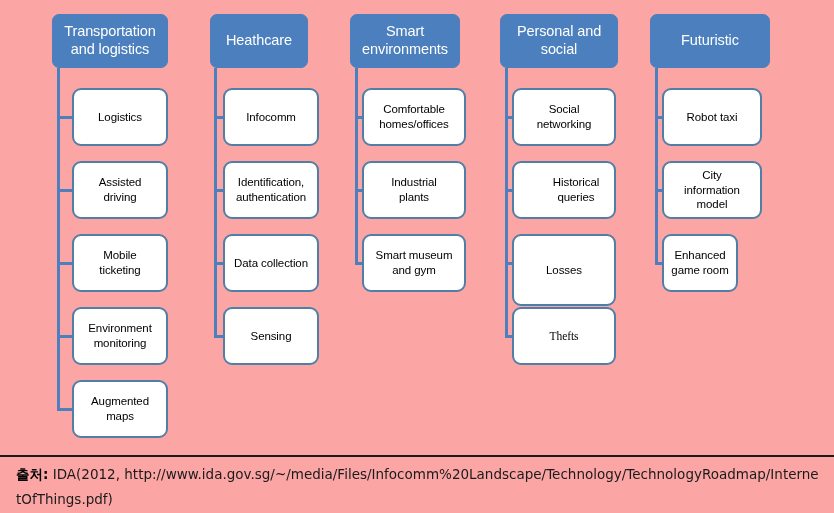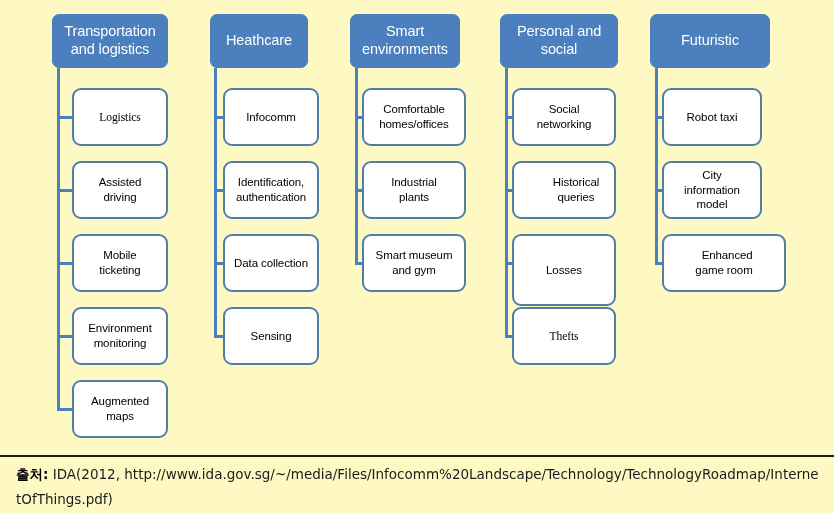--- a/index.html
+++ b/index.html
@@ -9,21 +9,21 @@
     background: #ffffff;
   }
   body {
     font-family: "Liberation Sans", "DejaVu Sans", sans-serif;
     -webkit-font-smoothing: antialiased;
   }
   #canvas {
     position: relative;
     width: 834px;
     height: 513px;
-    background: #fef9c3;
+    background: #fca5a5;
     overflow: hidden;
   }
 
   
   #diagram {
     position: absolute;
     left: 0;
     top: 0;
     width: 834px;
     height: 455px;
@@ -109,21 +109,21 @@
 <body>
 
 <div id="canvas">
 
   <div id="diagram">
       <div class="cat-header" style="left: 52px; top: 14px; width: 116px; height: 54px;">
         <div>Transportation<br>and logistics</div>
       </div>
       <div class="spine" style="left: 57px; top: 68px; height: 342.5px;"></div>
       <div class="stub" style="left: 57px; top: 115.5px; width: 15px;"></div>
-      <div class="node" style="left: 72px; top: 88px; width: 96px; height: 58px; font-family: Liberation Serif, serif;">
+      <div class="node" style="left: 72px; top: 88px; width: 96px; height: 58px;">
         <div>Logistics</div>
       </div>
       <div class="stub" style="left: 57px; top: 188.5px; width: 15px;"></div>
       <div class="node" style="left: 72px; top: 161px; width: 96px; height: 58px;">
         <div>Assisted<br>driving</div>
       </div>
       <div class="stub" style="left: 57px; top: 261.5px; width: 15px;"></div>
       <div class="node" style="left: 72px; top: 234px; width: 96px; height: 58px;">
         <div>Mobile<br>ticketing</div>
       </div>
@@ -197,21 +197,21 @@
       <div class="spine" style="left: 655px; top: 68px; height: 196.5px;"></div>
       <div class="stub" style="left: 655px; top: 115.5px; width: 7px;"></div>
       <div class="node" style="left: 662px; top: 88px; width: 100px; height: 58px;">
         <div>Robot taxi</div>
       </div>
       <div class="stub" style="left: 655px; top: 188.5px; width: 7px;"></div>
       <div class="node" style="left: 662px; top: 161px; width: 100px; height: 58px;">
         <div>City<br>information<br>model</div>
       </div>
       <div class="stub" style="left: 655px; top: 261.5px; width: 7px;"></div>
-      <div class="node" style="left: 662px; top: 234px; width: 124px; height: 58px; text-align: right;">
+      <div class="node" style="left: 662px; top: 234px; width: 76px; height: 58px;">
         <div>Enhanced<br>game room</div>
       </div>
     </div>
 
   <div id="caption-rule"></div>
 
   <div id="caption">
     <span class="cap-label">출처:</span><span class="cap-body"> IDA(2012, http://www.ida.gov.sg/~/media/Files/Infocomm%20Landscape/Technology/TechnologyRoadmap/InternetOfThings.pdf)</span>
   </div>
 

